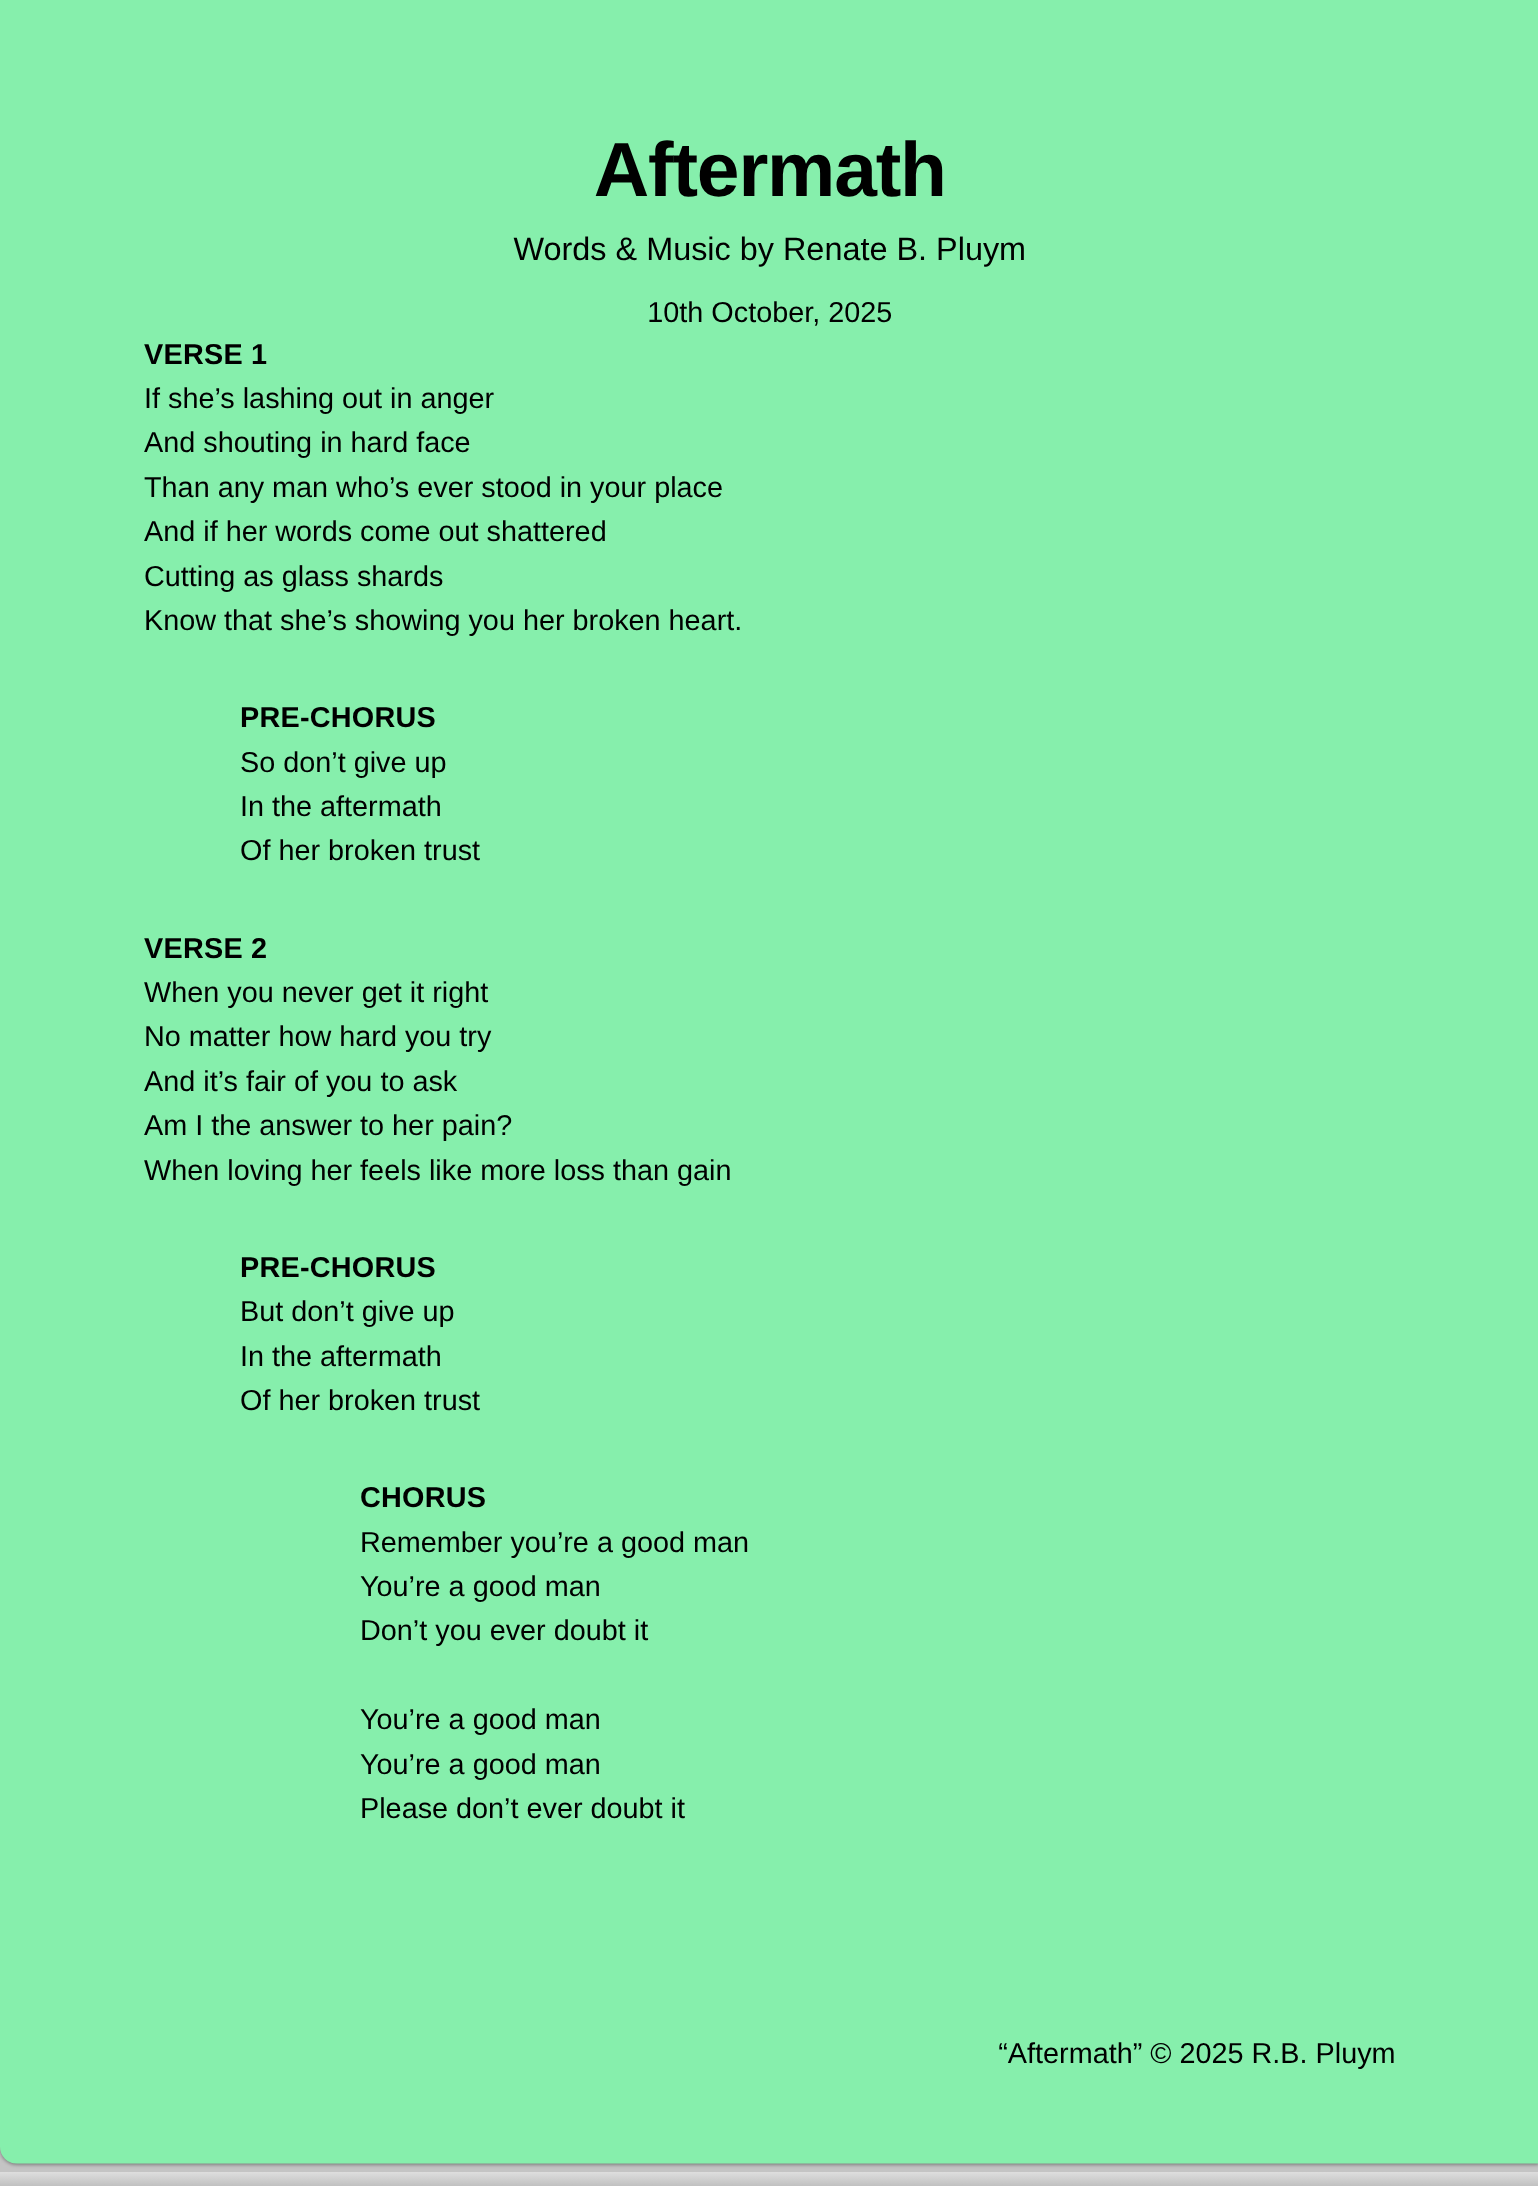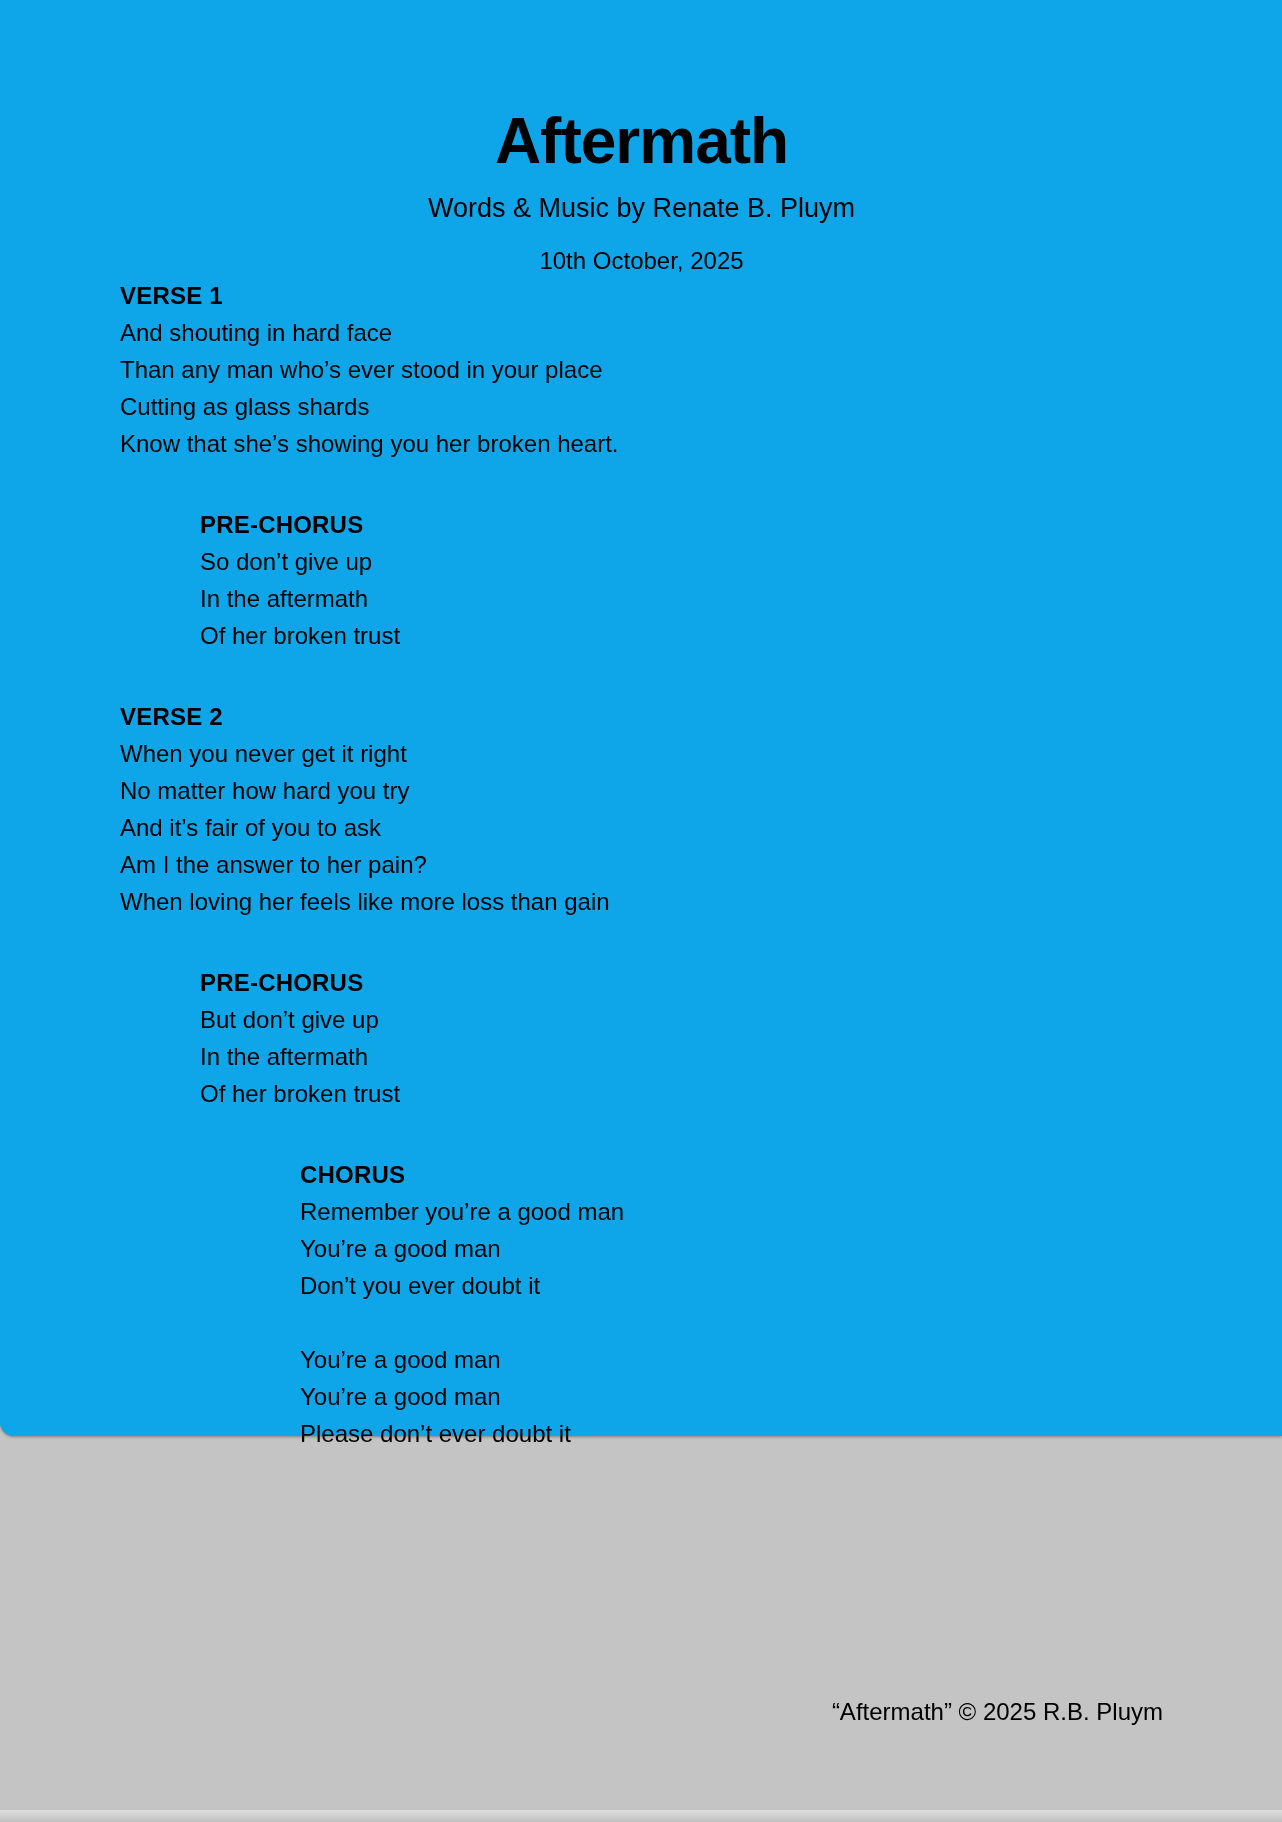--- a/index.html
+++ b/index.html
@@ -13,22 +13,22 @@
     overflow: hidden;
     font-family: "Liberation Sans", "DejaVu Sans", sans-serif;
     color: #000;
     position: relative;
   }
   .page {
     position: absolute;
     top: 0;
     left: 0;
     width: 1282px;
-    height: 1436px;
-    background: #0ea5e9;
+    height: 1803px;
+    background: #86efac;
     border-radius: 0 0 0 14px;
     box-shadow: 0 1px 3px rgba(0,0,0,0.35);
     box-sizing: border-box;
   }
   .content {
     padding: 0 119px 0 120px;
     box-sizing: border-box;
   }
   .doc-title {
     margin: 0;
@@ -92,22 +92,24 @@
 <body>
 
 <div class="page">
   <div class="content">
     <h1 class="doc-title">Aftermath</h1>
     <div class="doc-byline">Words &amp; Music by Renate B. Pluym</div>
     <div class="doc-date">10th October, 2025</div>
     <div class="lyrics" id="lyrics">
   <div class="section indent-0">
     <div class="section-label">VERSE 1</div>
+  <div class="line">If she’s lashing out in anger</div>
           <div class="line">And shouting in hard face</div>
           <div class="line">Than any man who’s ever stood in your place</div>
+          <div class="line">And if her words come out shattered</div>
           <div class="line">Cutting as glass shards</div>
           <div class="line">Know that she’s showing you her broken heart.</div>
         </div>
 
   <div class="section indent-1">
     <div class="section-label">PRE-CHORUS</div>
   <div class="line">So don’t give up</div>
           <div class="line">In the aftermath</div>
           <div class="line">Of her broken trust</div>
         </div>

